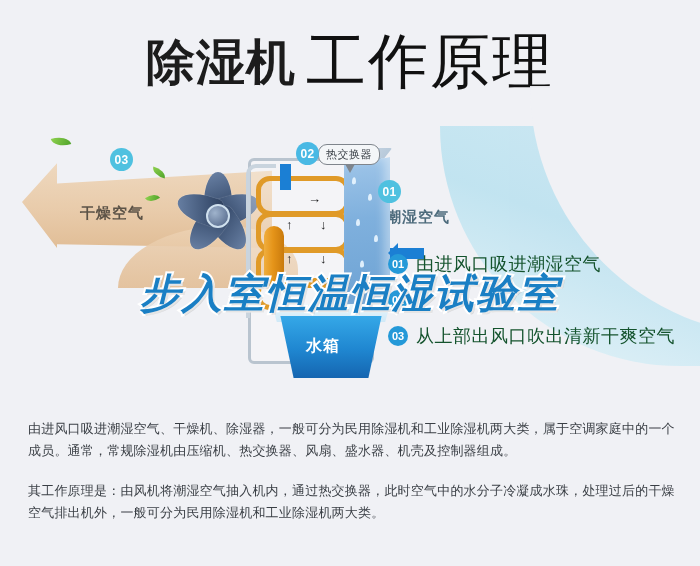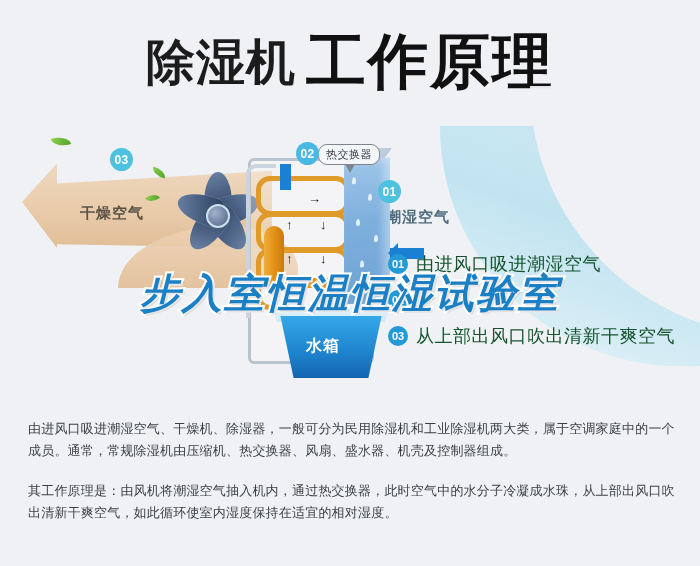--- a/index.html
+++ b/index.html
@@ -33,21 +33,21 @@
   }
   .title-a {
     font-size: 49px;
     font-weight: 700;
     color: #1c1c1c;
     letter-spacing: 1px;
     vertical-align: middle;
   }
   .title-b {
     font-size: 60px;
-    font-weight: 700;
+    font-weight: 400;
     color: #111111;
     letter-spacing: 2px;
     vertical-align: middle;
     margin-left: 10px;
   }
 
   
   .stage {
     position: absolute;
     left: 0;
@@ -512,16 +512,16 @@
     <div class="legend-row">
       <span class="legend-badge">03</span>
       <span class="legend-text">从上部出风口吹出清新干爽空气</span>
     </div>
   </div>
 
   <div class="watermark">步入室恒温恒湿试验室</div>
 
   <div class="body-copy">
     <p class="para">由进风口吸进潮湿空气、干燥机、除湿器，一般可分为民用除湿机和工业除湿机两大类，属于空调家庭中的一个成员。通常，常规除湿机由压缩机、热交换器、风扇、盛水器、机壳及控制器组成。</p>
-    <p class="para">其工作原理是：由风机将潮湿空气抽入机内，通过热交换器，此时空气中的水分子冷凝成水珠，从上部出风口吹出清新干爽空气，如此循环使室内湿度保持在适宜的相对湿度。</p>
+    <p class="para">其工作原理是：由风机将潮湿空气抽入机内，通过热交换器，此时空气中的水分子冷凝成水珠，处理过后的干燥空气排出机外，一般可分为民用除湿机和工业除湿机两大类。</p>
   </div>
 
 </div>
 
 </body></html>

